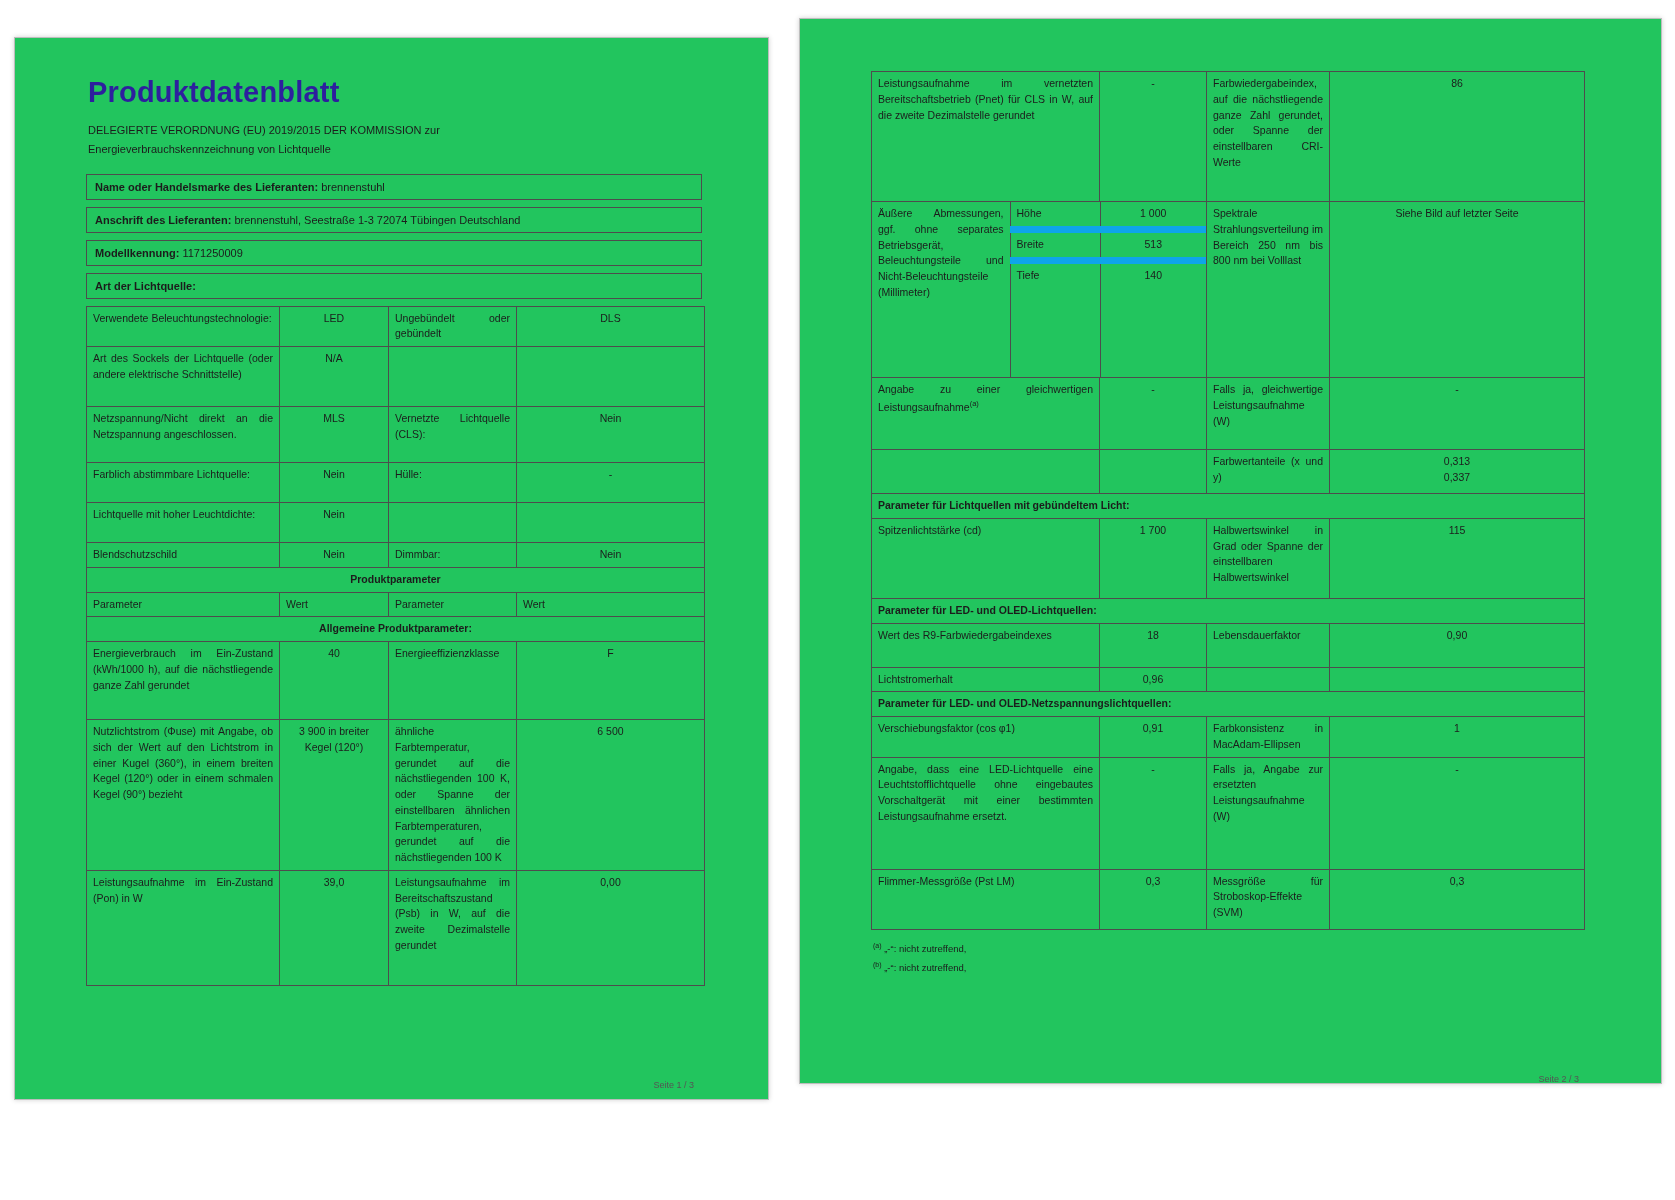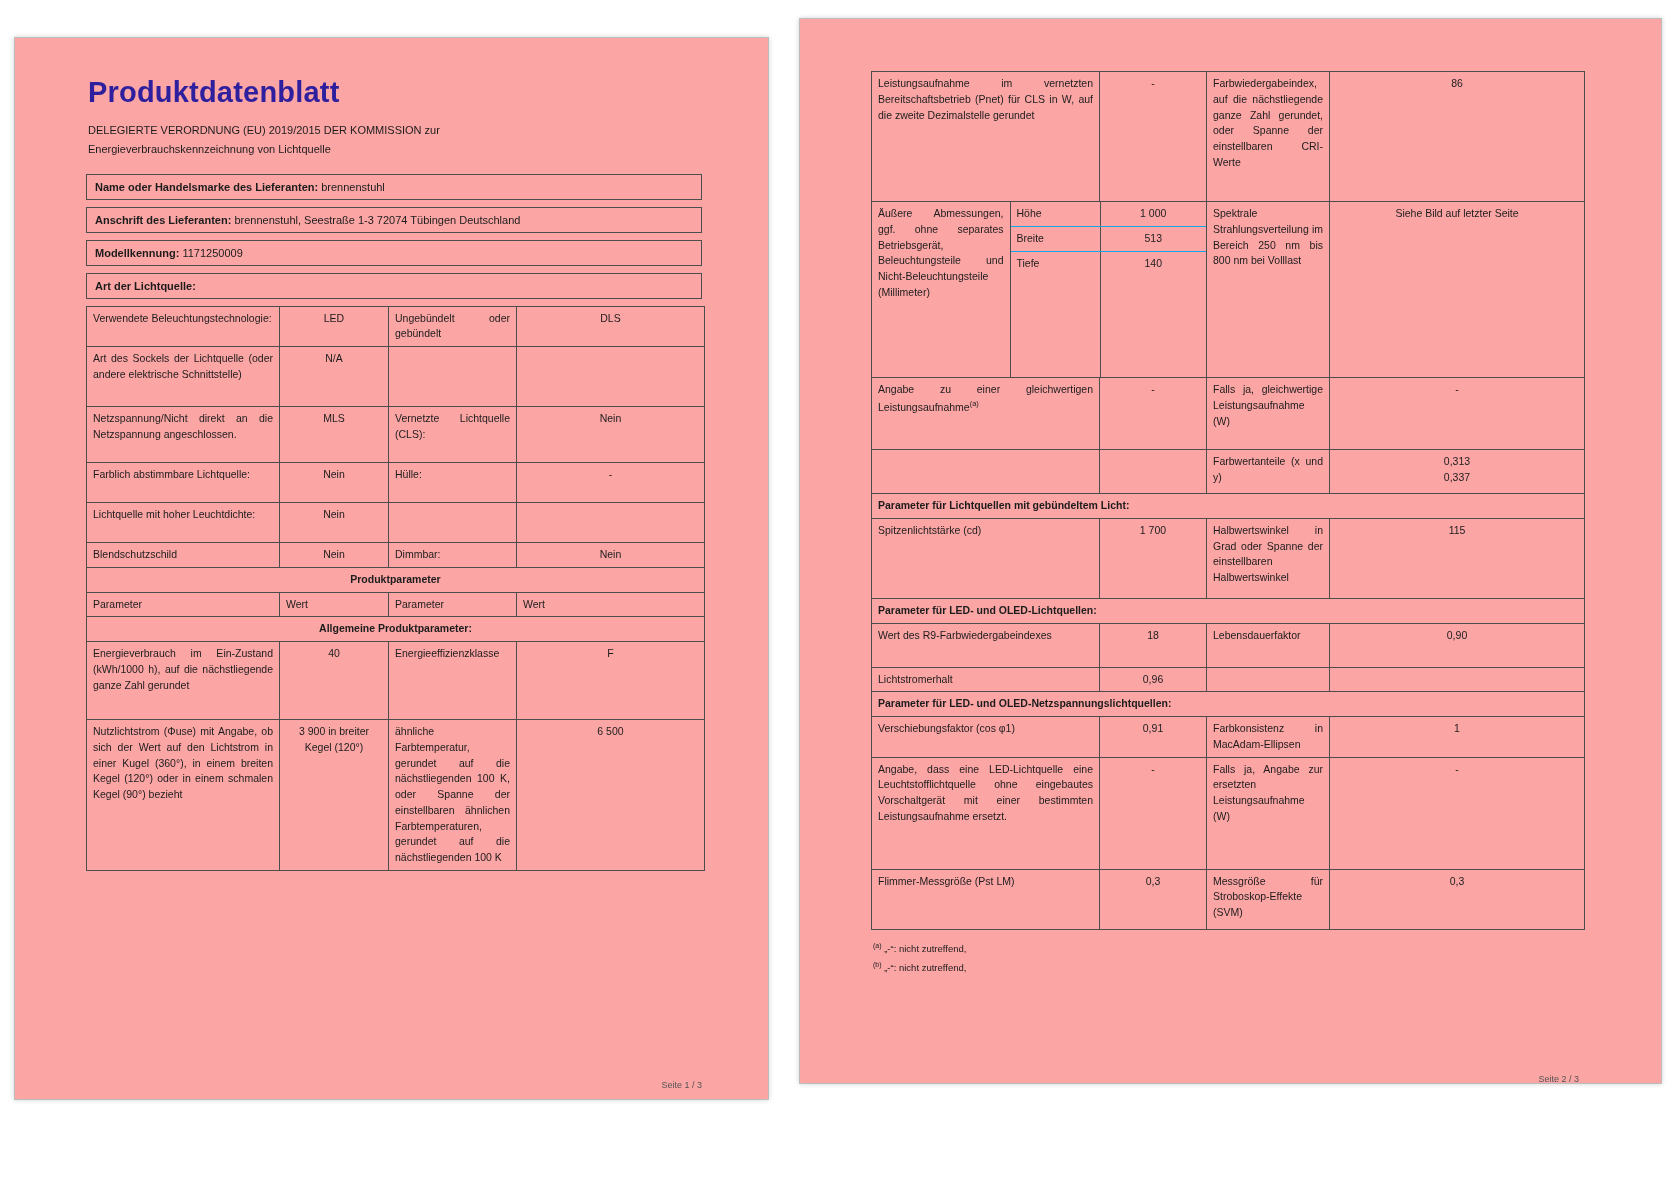--- a/index.html
+++ b/index.html
@@ -3,21 +3,21 @@
 <meta charset="utf-8">
 <style>
   html,body { margin:0; padding:0; }
   body {
     width:1675px; height:1200px; position:relative;
     background:#ffffff;
     font-family:"Liberation Sans", sans-serif;
     color:#1c1c1c;
   }
   .page {
-    position:absolute; background:#fca5a5;
+    position:absolute; background:#22c55e;
     border:1px solid #bdbdbd;
     box-shadow:0 0 5px rgba(0,0,0,.18);
     box-sizing:border-box;
   }
   #page1 { left:14px; top:37px; width:755px; height:1063px; }
   #page2 { left:799px; top:18px; width:863px; height:1066px; }
 
   .p1-content { margin:38px 66px 0 71px; }
   .p2-content { margin:52px 79px 0 71px; }
 
@@ -47,29 +47,29 @@
   td.sec-l { text-align:left; font-weight:bold; }
 
   
   td.dims-outer { padding:0 !important; }
   table.dims { border-collapse:collapse; table-layout:fixed; width:100%; height:175px; }
   table.dims td {
     border:none; vertical-align:top; padding:4px 6px;
     font-size:10.5px; line-height:1.5; overflow-wrap:break-word;
   }
   table.dims td.br { border-right:1px solid #4d4d4d;margin-top:36px; }
-  table.dims td.bb { border-bottom:1px solid #0ea5e9; }
+  table.dims td.bb { border-bottom:7px solid #0ea5e9; }
   table.dims td.dimval { text-align:center; }
 
   .footnotes { margin:9px 0 0 2px; font-size:9.5px; line-height:1.9; }
   .footnotes sup { font-size:7px; }
   sup.mark { font-size:7.5px; }
 
   .page-footer { position:absolute; font-size:9px; color:#555; }
-  #footer1 { right:66px; top:1042px; }
+  #footer1 { right:74px; top:1042px; }
   #footer2 { right:82px; top:1055px; }
 </style>
 </head>
 <body>
 
 <div class="page" id="page1">
   <div class="p1-content">
 
     <h1 class="doc-title">Produktdatenblatt</h1>
 
@@ -155,20 +155,26 @@
           <td class="lbl">Energieverbrauch im Ein-Zustand (kWh/1000 h), auf die nächstliegende ganze Zahl gerundet</td>
           <td class="val">40</td>
           <td class="lbl">Energieeffizienzklasse</td>
           <td class="val">F</td>
         </tr>
         <tr>
           <td class="lbl">Nutzlichtstrom (Φuse) mit Angabe, ob sich der Wert auf den Lichtstrom in einer Kugel (360°), in einem breiten Kegel (120°) oder in einem schmalen Kegel (90°) bezieht</td>
           <td class="val">3 900 in breiter Kegel (120°)</td>
           <td class="lbl">ähnliche Farbtemperatur, gerundet auf die nächstliegenden 100 K, oder Spanne der einstellbaren ähnlichen Farbtemperaturen, gerundet auf die nächstliegenden 100 K</td>
           <td class="val">6 500</td>
+        </tr>
+        <tr style="height:115px">
+          <td class="lbl">Leistungsaufnahme im Ein-Zustand (Pon) in W</td>
+          <td class="val">39,0</td>
+          <td class="lbl">Leistungsaufnahme im Bereitschaftszustand (Psb) in W, auf die zweite Dezimalstelle gerundet</td>
+          <td class="val">0,00</td>
         </tr>
       </tbody>
     </table>
   </div>
 
   <div class="page-footer" id="footer1">Seite 1 / 3</div>
 </div>
 
 <div class="page" id="page2">
   <div class="p2-content">

